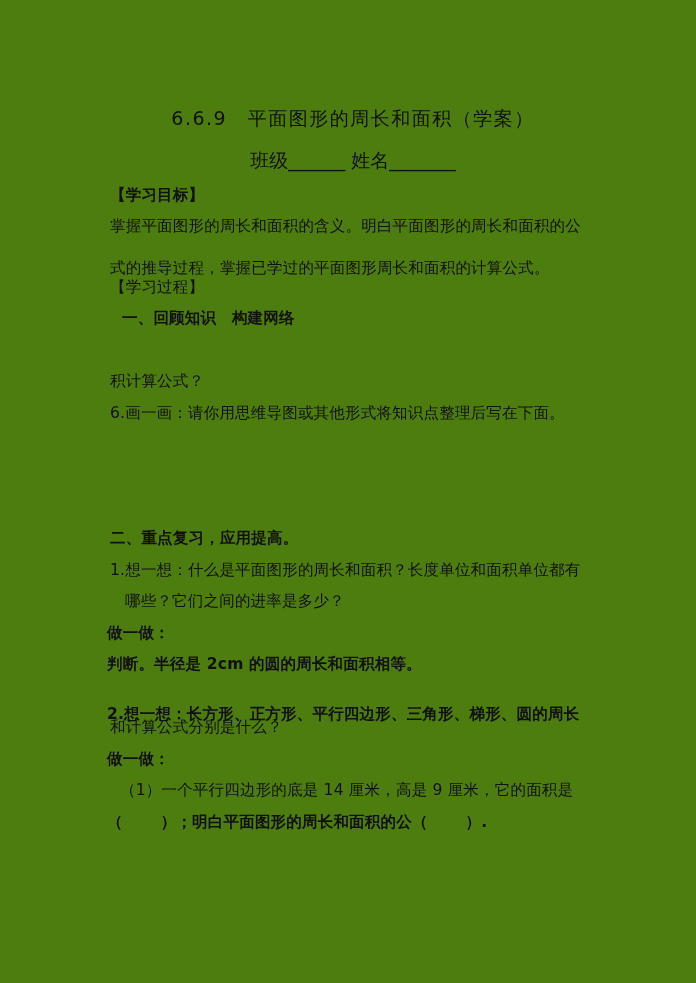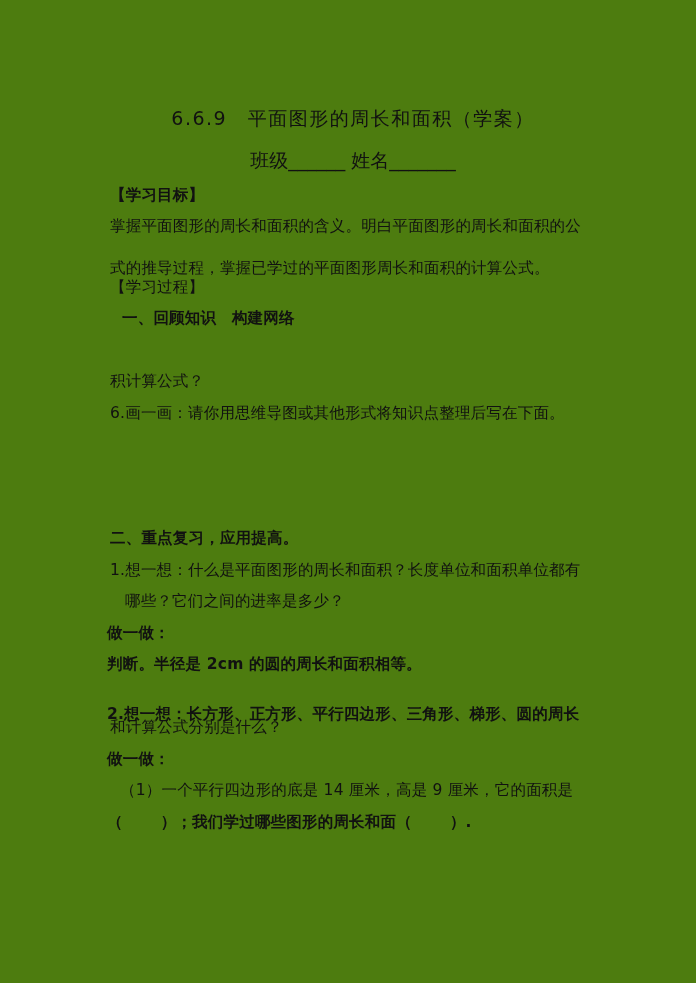--- a/index.html
+++ b/index.html
@@ -82,16 +82,16 @@
   <div class="line bold" style="top:527px;">二、重点复习，应用提高。</div>
   <div class="line" style="top:559px;">1.想一想：什么是平面图形的周长和面积？长度单位和面积单位都有</div>
   <div class="line" style="top:590px;margin-left:15px;">哪些？它们之间的进率是多少？</div>
   <div class="line indent1" style="top:622px;">做一做：</div>
   <div class="line indent1" style="top:653px;">判断。半径是 2cm 的圆的周长和面积相等。</div>
   <div class="line indent1" style="top:685px;margin-top:18px;">2.想一想：长方形、正方形、平行四边形、三角形、梯形、圆的周长</div>
   <div class="line" style="top:716px;">和计算公式分别是什么？</div>
   <div class="line indent1" style="top:748px;">做一做：</div>
   <div class="line indent2" style="top:779px;">（1）一个平行四边形的底是 14 厘米，高是 9 厘米，它的面积是</div>
   <div class="line indent1" style="top:811px;">
-    <span>（</span><span class="blank"></span><span>）；我们学过哪些图形的周长和面（</span><span class="blank"></span><span>）.</span>
+    <span>（</span><span class="blank"></span><span>）；明白平面图形的周长和面积的公（</span><span class="blank"></span><span>）.</span>
   </div>
 
 </div>
 
 </body></html>

